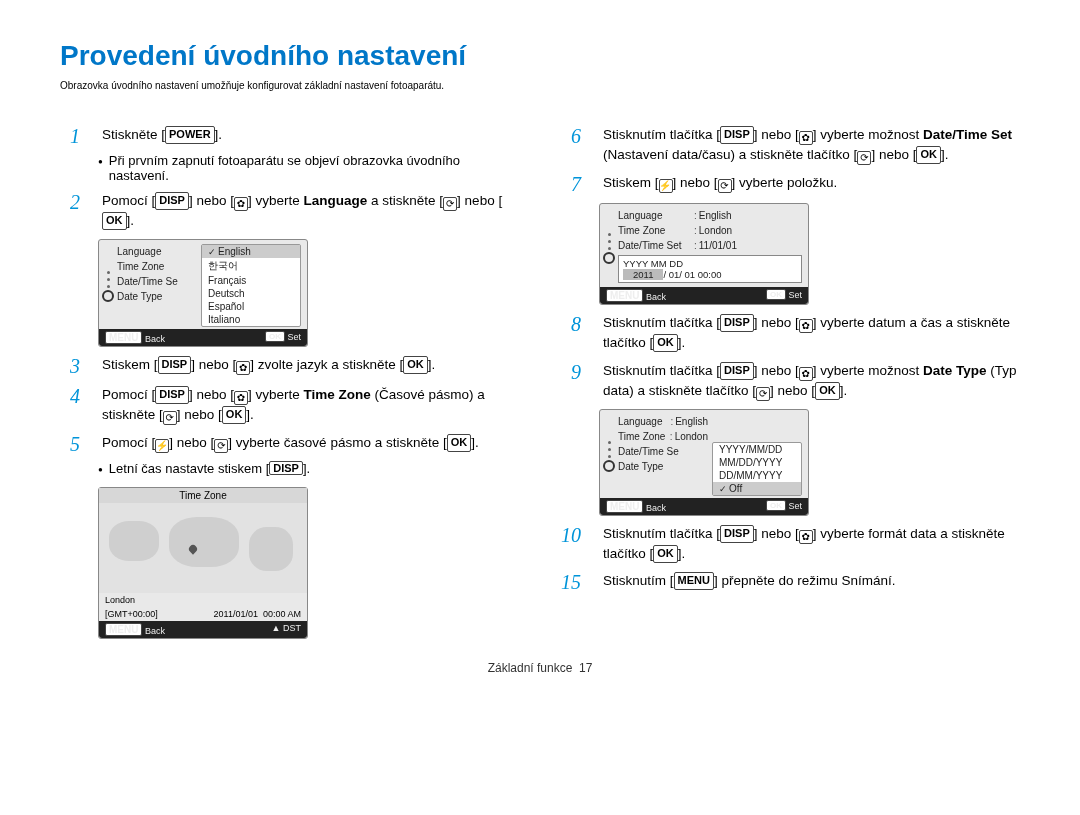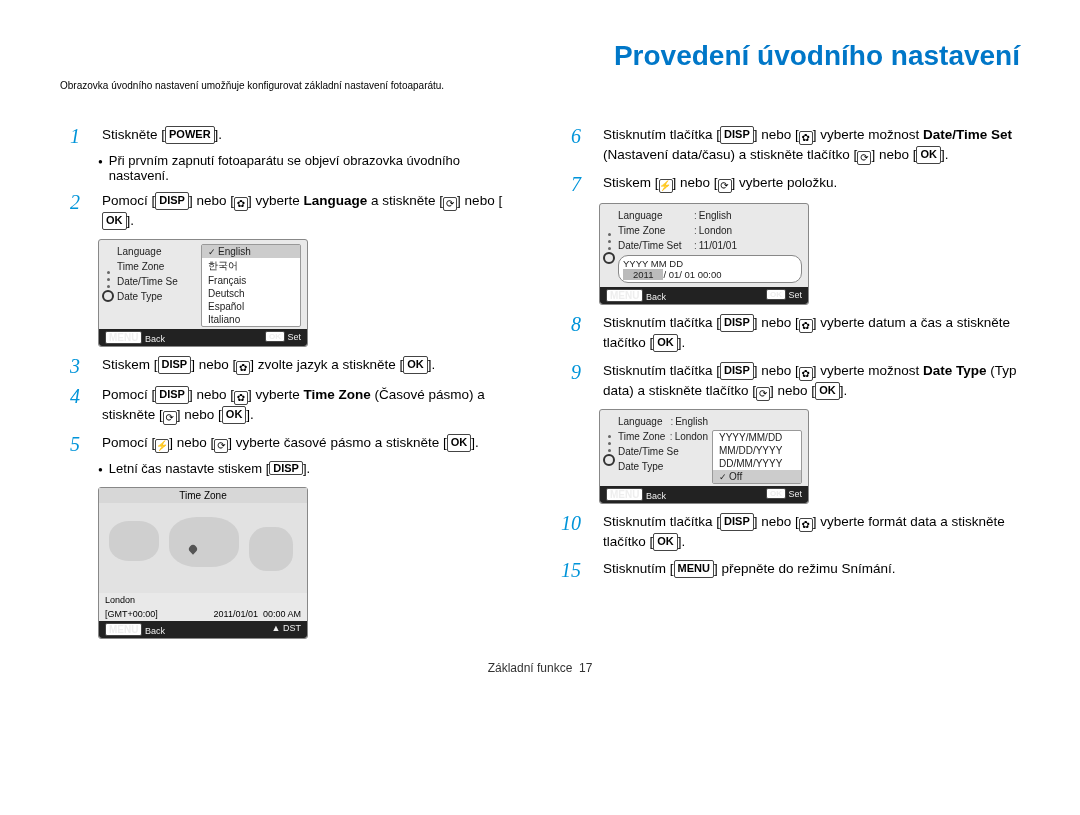--- a/index.html
+++ b/index.html
@@ -13,21 +13,20 @@
     position: relative;
   }
   .page {
     padding: 40px 60px 20px 60px;
   }
   .title {
     color: #0077c8;
     font-size: 28px;
     font-weight: bold;
     margin-bottom: 8px;
-    text-align: right;
   }
   .intro {
     font-size: 10px;
     margin-bottom: 26px;
   }
   .cols {
     display: flex;
     gap: 42px;
   }
   .col {
@@ -137,21 +136,21 @@
   .cont {
     position:absolute;background:#cfcfcf;border-radius:40%;
   }
   .tz-info{ display:flex; justify-content:space-between; padding:2px 6px; font-size:9px;}
   .tz-bar{ display:flex; justify-content:space-between; background:#222;color:#eee;font-size:9px;padding:2px 6px;border-radius:0 0 3px 3px;}
   .pin{
     position:absolute; width:8px;height:8px;background:#555;border-radius:50% 50% 50% 0;
     transform:rotate(-45deg); left:90px; top:42px;
   }
   .editbox{
-    border:1px solid #888;border-radius:10px;background:#fff;padding:2px 4px;margin:2px 0;
+    border:1px solid #888;border-radius:0;background:#fff;padding:2px 4px;margin:2px 0;
     font-size:9.5px;
   }
   .editbox .hl{ background:#bbb;padding:0 10px; }
   .footer {
     text-align:center;
     font-size:12px;
     margin-top:14px;
     color:#333;
   }
 </style>
@@ -352,21 +351,21 @@
                   <span class="cam-sep">:</span>
                   <span>London</span>
                 </div>
               <div class="cam-row">
                   <span class="cam-left">Date/Time Se</span>
                 </div>
               <div class="cam-row">
                   <span class="cam-left">Date Type</span>
                 </div>
             </div>
-            <div class="dropdown" style="flex:1;align-self:flex-start;margin-top:16px;">
+            <div class="dropdown" style="flex:1;align-self:flex-start;margin-top:28px;">
               <div>YYYY/MM/DD</div>
               <div>MM/DD/YYYY</div>
               <div>DD/MM/YYYY</div>
               <div class="sel check">Off</div>
             </div>
           </div>
           <div class="cam-bar">
             <span><span class="keycap menu">MENU</span> <span>Back</span></span>
             <span><span class="keycap ok" style="font-size:8px;">OK</span> <span>Set</span></span>
           </div>

